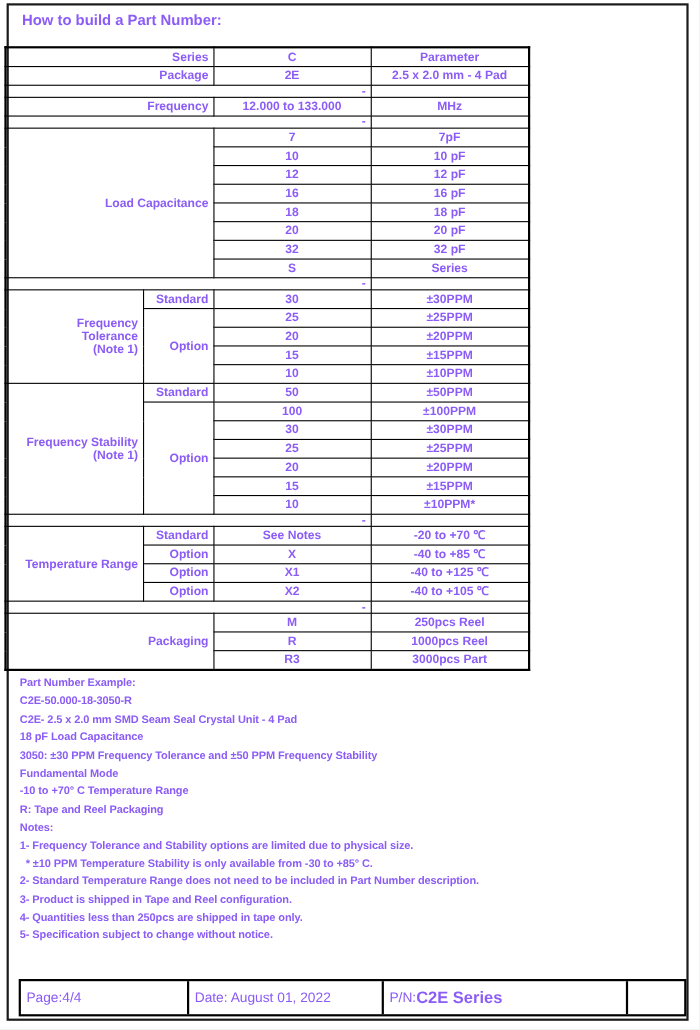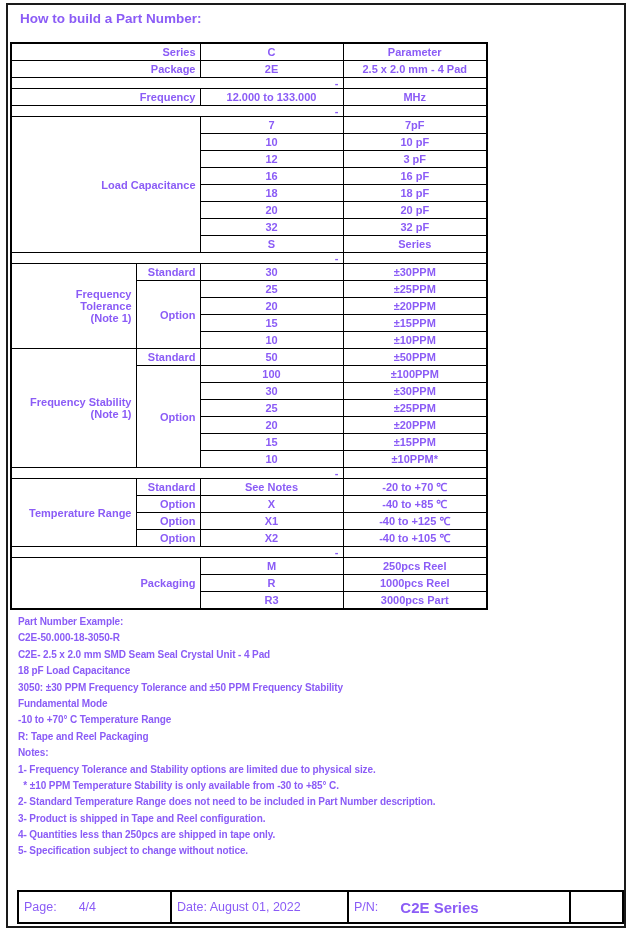--- a/index.html
+++ b/index.html
@@ -11,21 +11,21 @@
   .page-border {
     position:absolute; left:6px; top:3px; width:620px; height:925px;
     border:2.5px solid #1a1a1a; box-sizing:border-box;
   }
   .title {
     position:absolute; left:20px; top:11px;
     font-size:13.5px; font-weight:bold; letter-spacing:0;
   }
   
   table.build {
-    position:absolute; left:10px; top:42px; width:476px;
+    position:absolute; left:4px; top:42px; width:476px;
     border-collapse:collapse; table-layout:fixed;
     border:2px solid #000;
   }
   table.build td {
     border:1.5px solid #000;
     font-size:11px; font-weight:bold; text-align:center;
     height:16px; line-height:12px; padding:0 3px;
     white-space:pre-line; overflow:hidden; vertical-align:middle;
   }
   table.build tr.sep td { height:10px; line-height:9px; }
@@ -37,21 +37,21 @@
   }
   .tline { white-space:pre; line-height:16.4px; height:16.4px; overflow:visible; }
   
   .footer {
     position:absolute; left:17px; top:890px; width:607px; height:34px;
     border:2px solid #000; box-sizing:border-box;
     display:flex; font-size:12.5px; font-weight:normal;
   }
   .fcell {
     border-right:2px solid #000; box-sizing:border-box;
-    display:flex; align-items:center; padding:0 5px; overflow:hidden;gap:22px;
+    display:flex; align-items:center; padding:0 5px; overflow:hidden;
   }
   .f-page { width:153px; }
   .f-date { width:177px; }
   .f-pn   { width:222px; }
   .f-end  { flex:1; border-right:none; }
   .f-spread { flex:1; }
   .pn-value { font-weight:bold; font-size:15px; }
 </style>
 </head>
 <body>
@@ -96,21 +96,21 @@
           <td colspan="2" rowspan="8" class="al-r">Load Capacitance</td>
           <td>7</td>
           <td>7pF</td>
         </tr>
         <tr>
           <td>10</td>
           <td>10 pF</td>
         </tr>
         <tr>
           <td>12</td>
-          <td>3 pF</td>
+          <td>12 pF</td>
         </tr>
         <tr>
           <td>16</td>
           <td>16 pF</td>
         </tr>
         <tr>
           <td>18</td>
           <td>18 pF</td>
         </tr>
         <tr>

